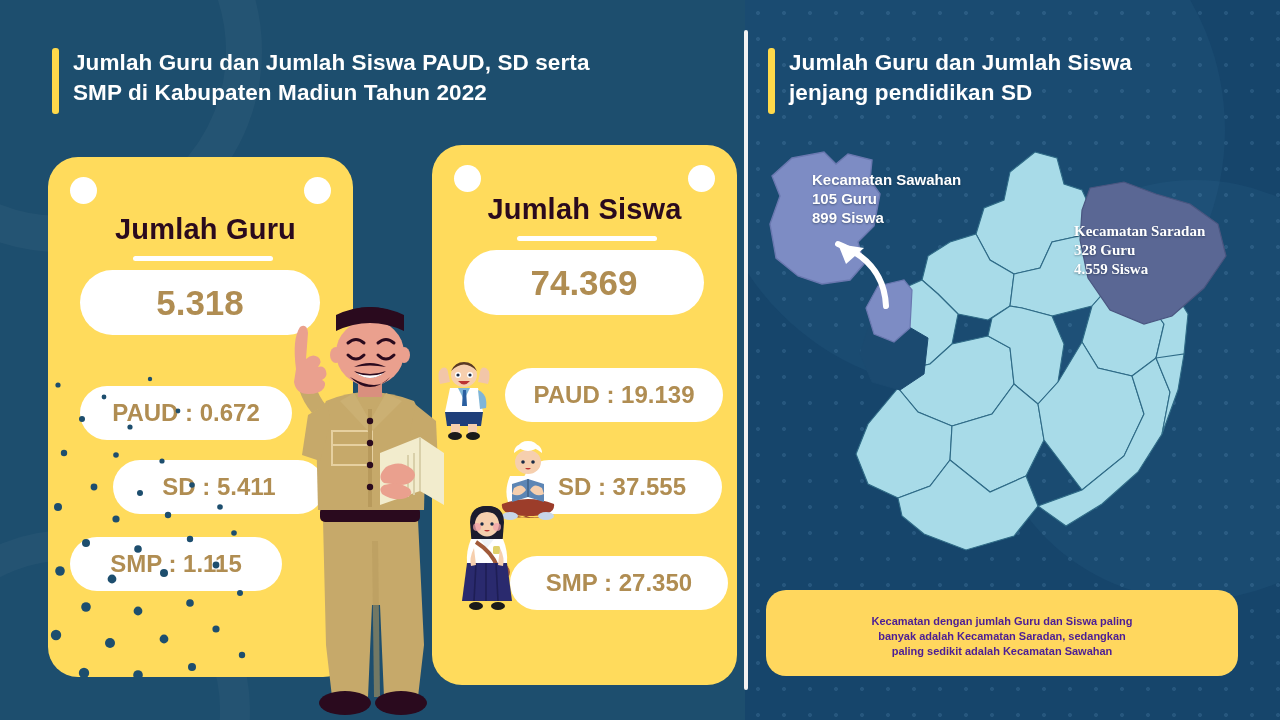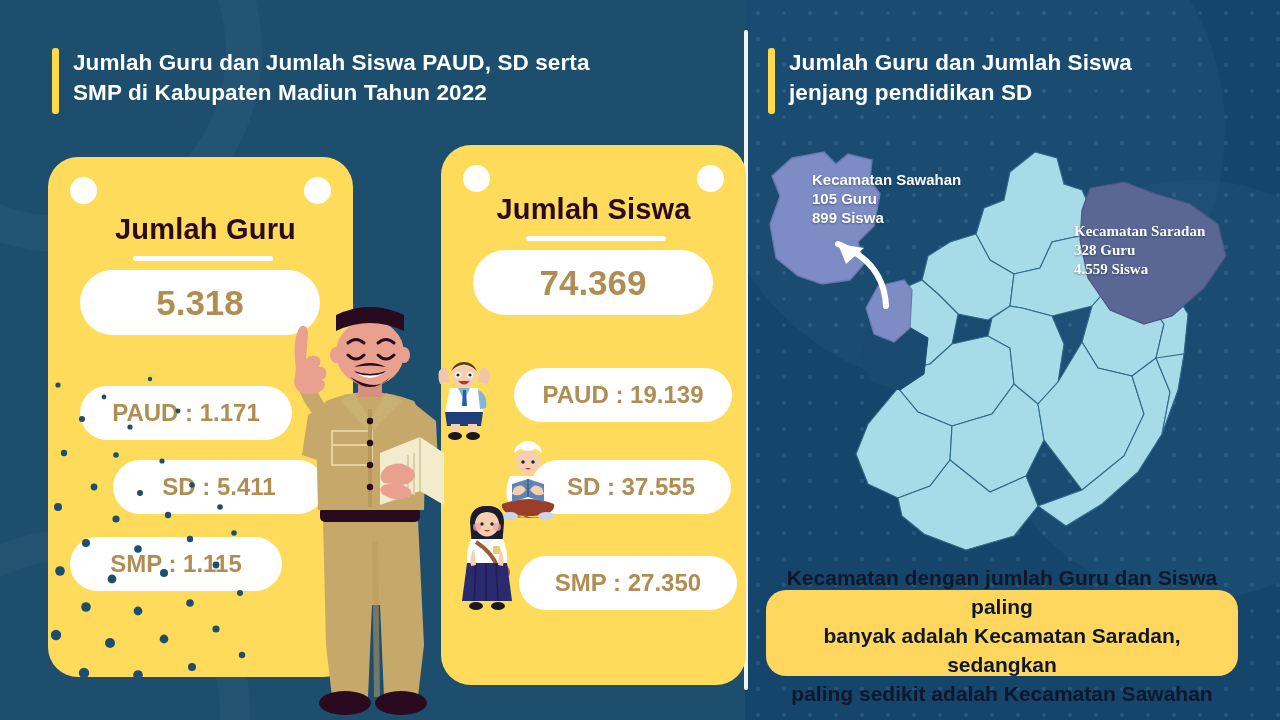--- a/index.html
+++ b/index.html
@@ -33,21 +33,21 @@
   .title .txt{color:#ffffff;font-weight:bold;font-size:22.5px;line-height:1.32;
               letter-spacing:.1px;white-space:pre-line;}
   #title-left{left:52px;top:48px;width:660px;}
   #title-left .bar{height:66px;}
   #title-right{left:768px;top:48px;width:470px;}
   #title-right .bar{height:66px;}
 
   
   .card{position:absolute;background:#ffdb5c;border-radius:30px;overflow:hidden;}
   #card-guru{left:48px;top:157px;width:305px;height:520px;}
-  #card-siswa{left:441px;top:145px;width:305px;height:540px;}
+  #card-siswa{left:432px;top:145px;width:305px;height:540px;}
   .punch{position:absolute;width:27px;height:27px;border-radius:50%;background:#ffffff;}
   .punch.l{left:22px;top:20px;}
   .punch.r{right:22px;top:20px;}
 
   .card-head{position:absolute;left:0;right:0;text-align:center;color:#2a0a1e;
              font-weight:bold;font-size:29px;letter-spacing:.2px;}
   #card-guru .card-head{top:56px;padding-left:10px;}
   #card-siswa .card-head{top:48px;}
   .head-rule{position:absolute;height:5px;background:#ffffff;border-radius:3px;}
   #card-guru .head-rule{left:85px;width:140px;top:99px;}
@@ -83,21 +83,21 @@
   #map-wrap{position:absolute;left:752px;top:138px;width:520px;height:430px;}
   .map-label{position:absolute;color:#ffffff;font-weight:bold;font-size:15px;
              line-height:1.28;white-space:pre-line;text-shadow:0 1px 2px rgba(10,30,50,.45);}
   #label-sawahan{left:60px;top:32px;}
   #label-saradan{left:322px;top:84px;font-family:Liberation Serif, serif;}
 
   
   #caption{position:absolute;left:766px;top:590px;width:472px;height:86px;
            background:#ffd75e;border-radius:20px;display:flex;align-items:center;
            justify-content:center;text-align:center;}
-  #caption .ctxt{color:#0f172a;font-weight:bold;font-size:21px;line-height:1.38;
+  #caption .ctxt{color:#4c1d95;font-weight:bold;font-size:11px;line-height:1.38;
                  padding:0 14px;white-space:pre-line;margin-top:7px;}
 </style>
 </head>
 <body>
 
 <div class="stage">
 
   <div class="bg-left">
     <div class="corner-arc"></div>
     <div class="corner-arc2"></div>
@@ -123,21 +123,21 @@
 jenjang pendidikan SD</div>
   </div>
 
   <div class="card" id="card-guru">
     <div class="punch l"></div>
     <div class="punch r"></div>
     <div class="card-head">Jumlah Guru</div>
     <div class="head-rule"></div>
 
     <div class="pill big" id="guru-total">5.318</div>
-    <div class="pill sub" id="guru-paud">PAUD : 1.171</div>
+    <div class="pill sub" id="guru-paud">PAUD : 0.672</div>
     <div class="pill sub" id="guru-sd">SD : 5.411</div>
     <div class="pill sub" id="guru-smp">SMP : 1.115</div>
 
     <svg class="dots-overlay" viewBox="0 0 250 330">
       <g fill="#1d4e6e">
         <circle cx="38" cy="18" r="2.6"></circle>
           <circle cx="84" cy="30" r="2.4"></circle>
         <circle cx="130" cy="12" r="2.2"></circle>
           <circle cx="62" cy="52" r="3"></circle>
         <circle cx="110" cy="60" r="2.6"></circle>

